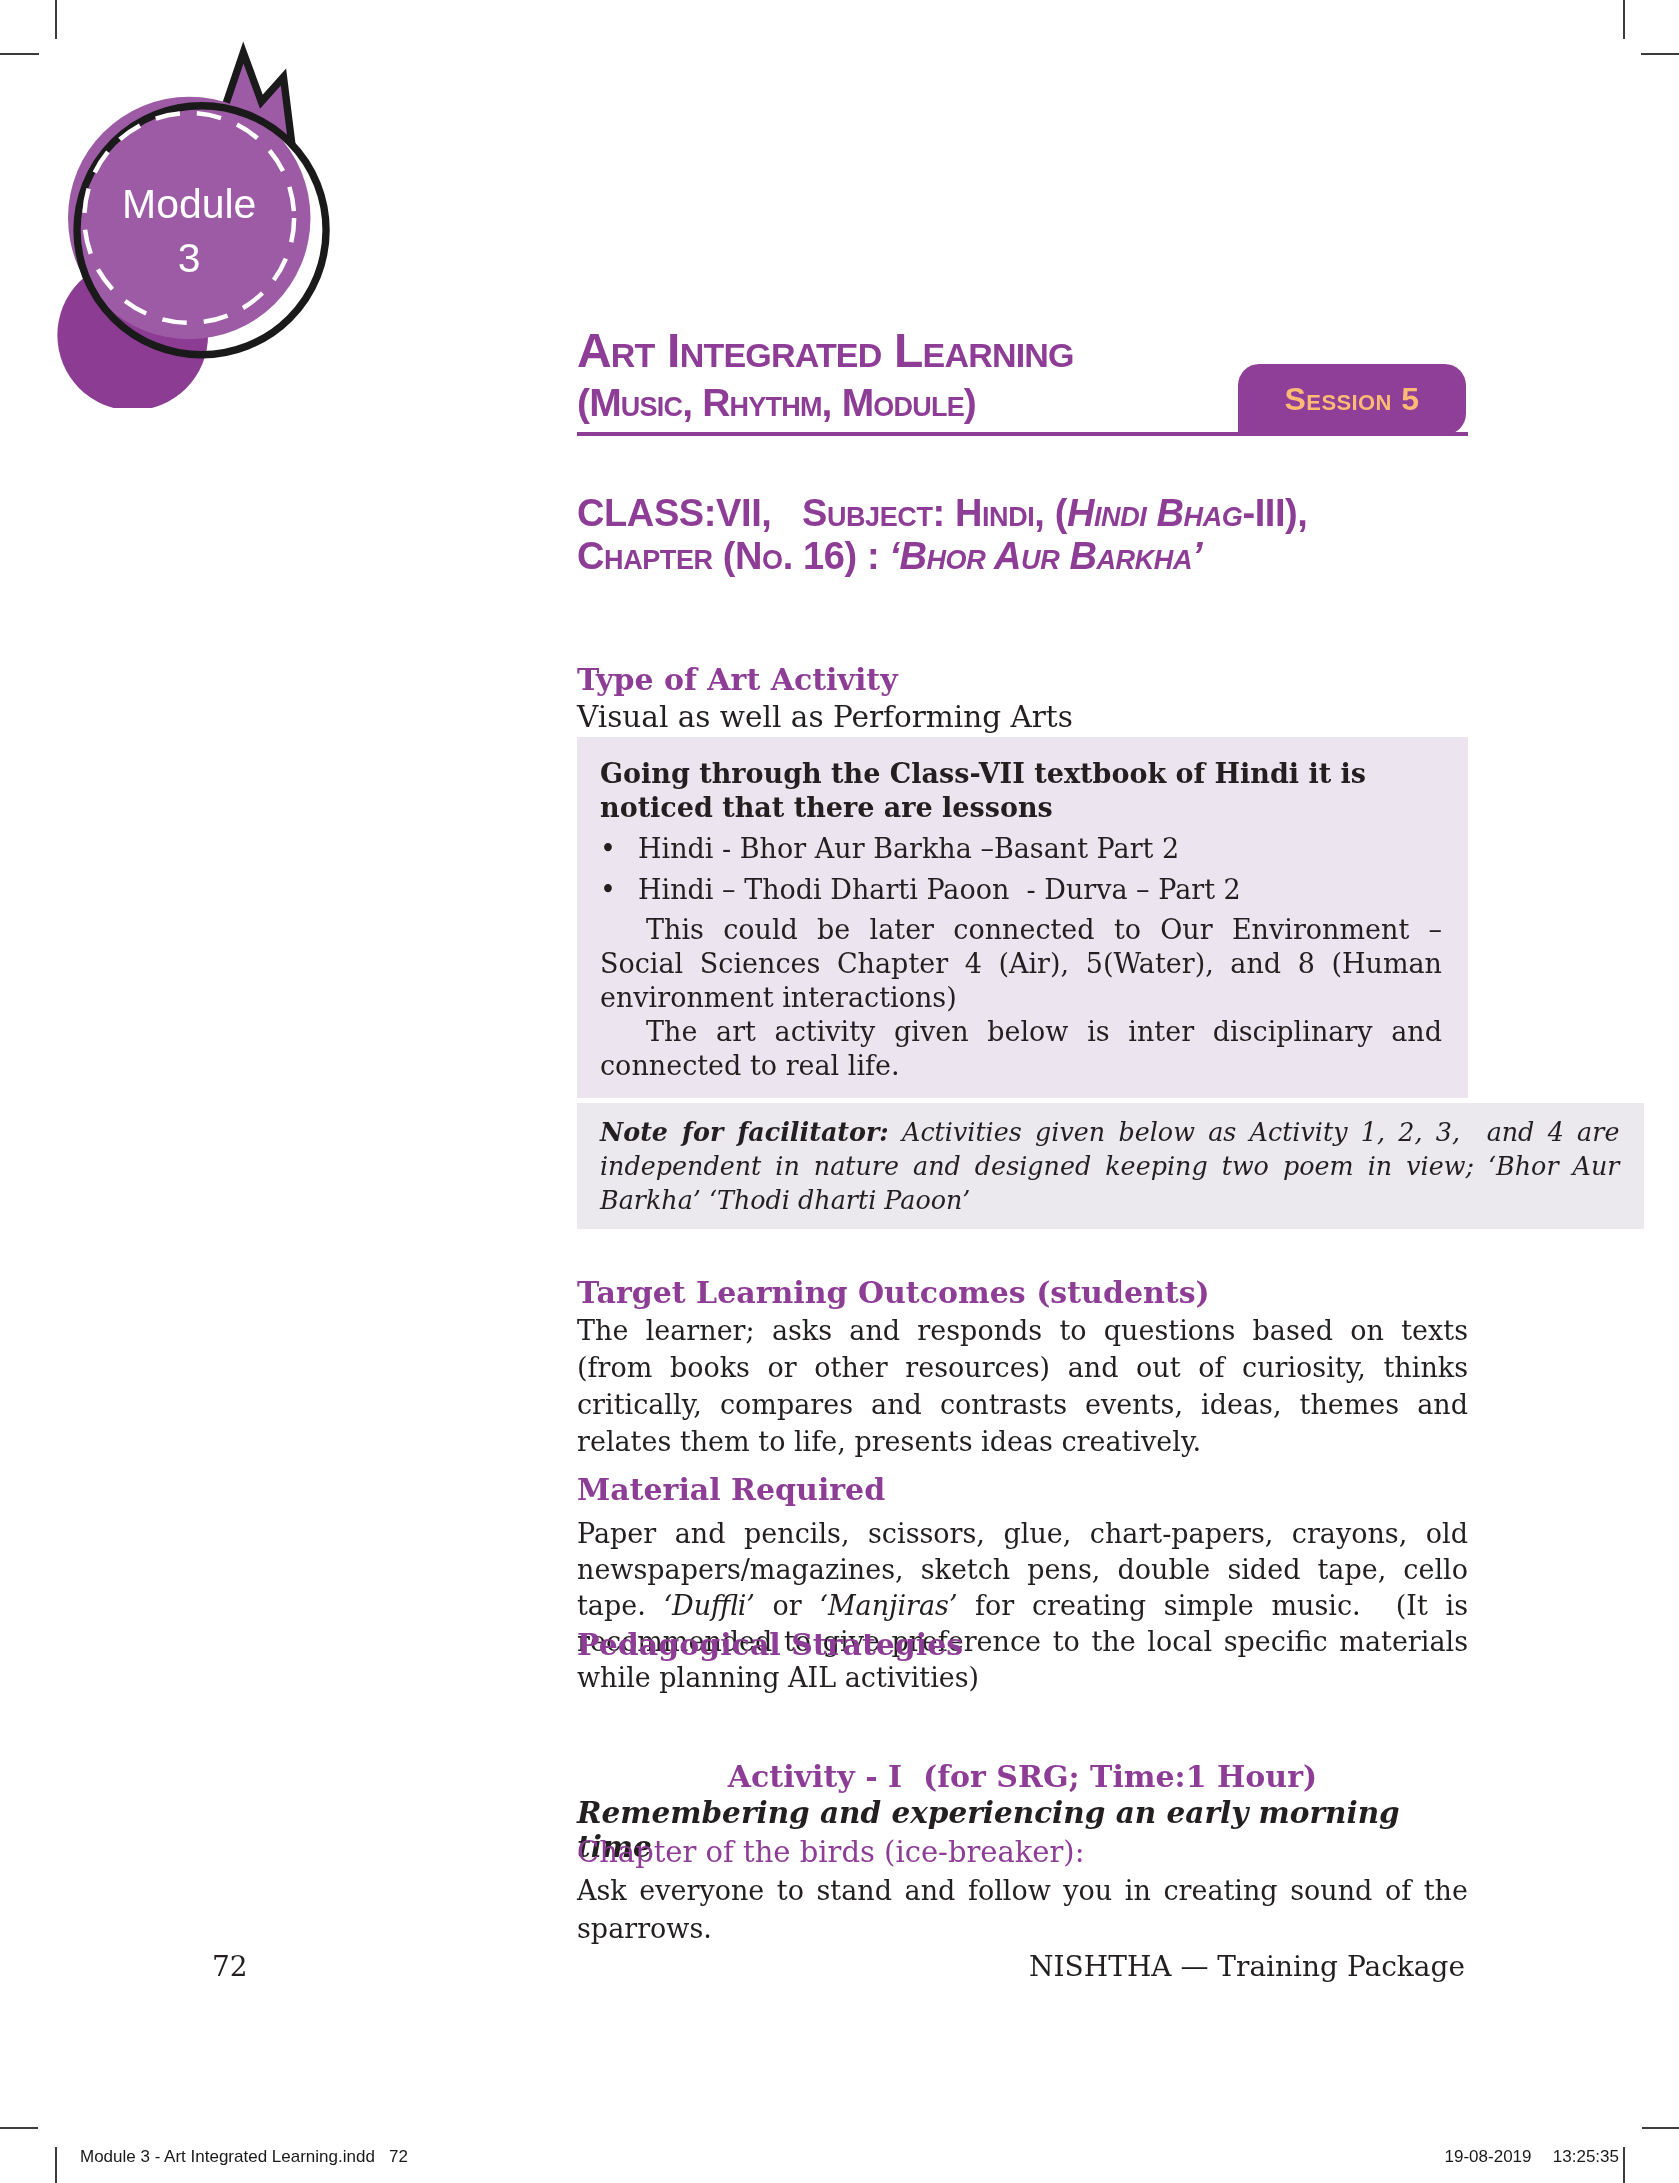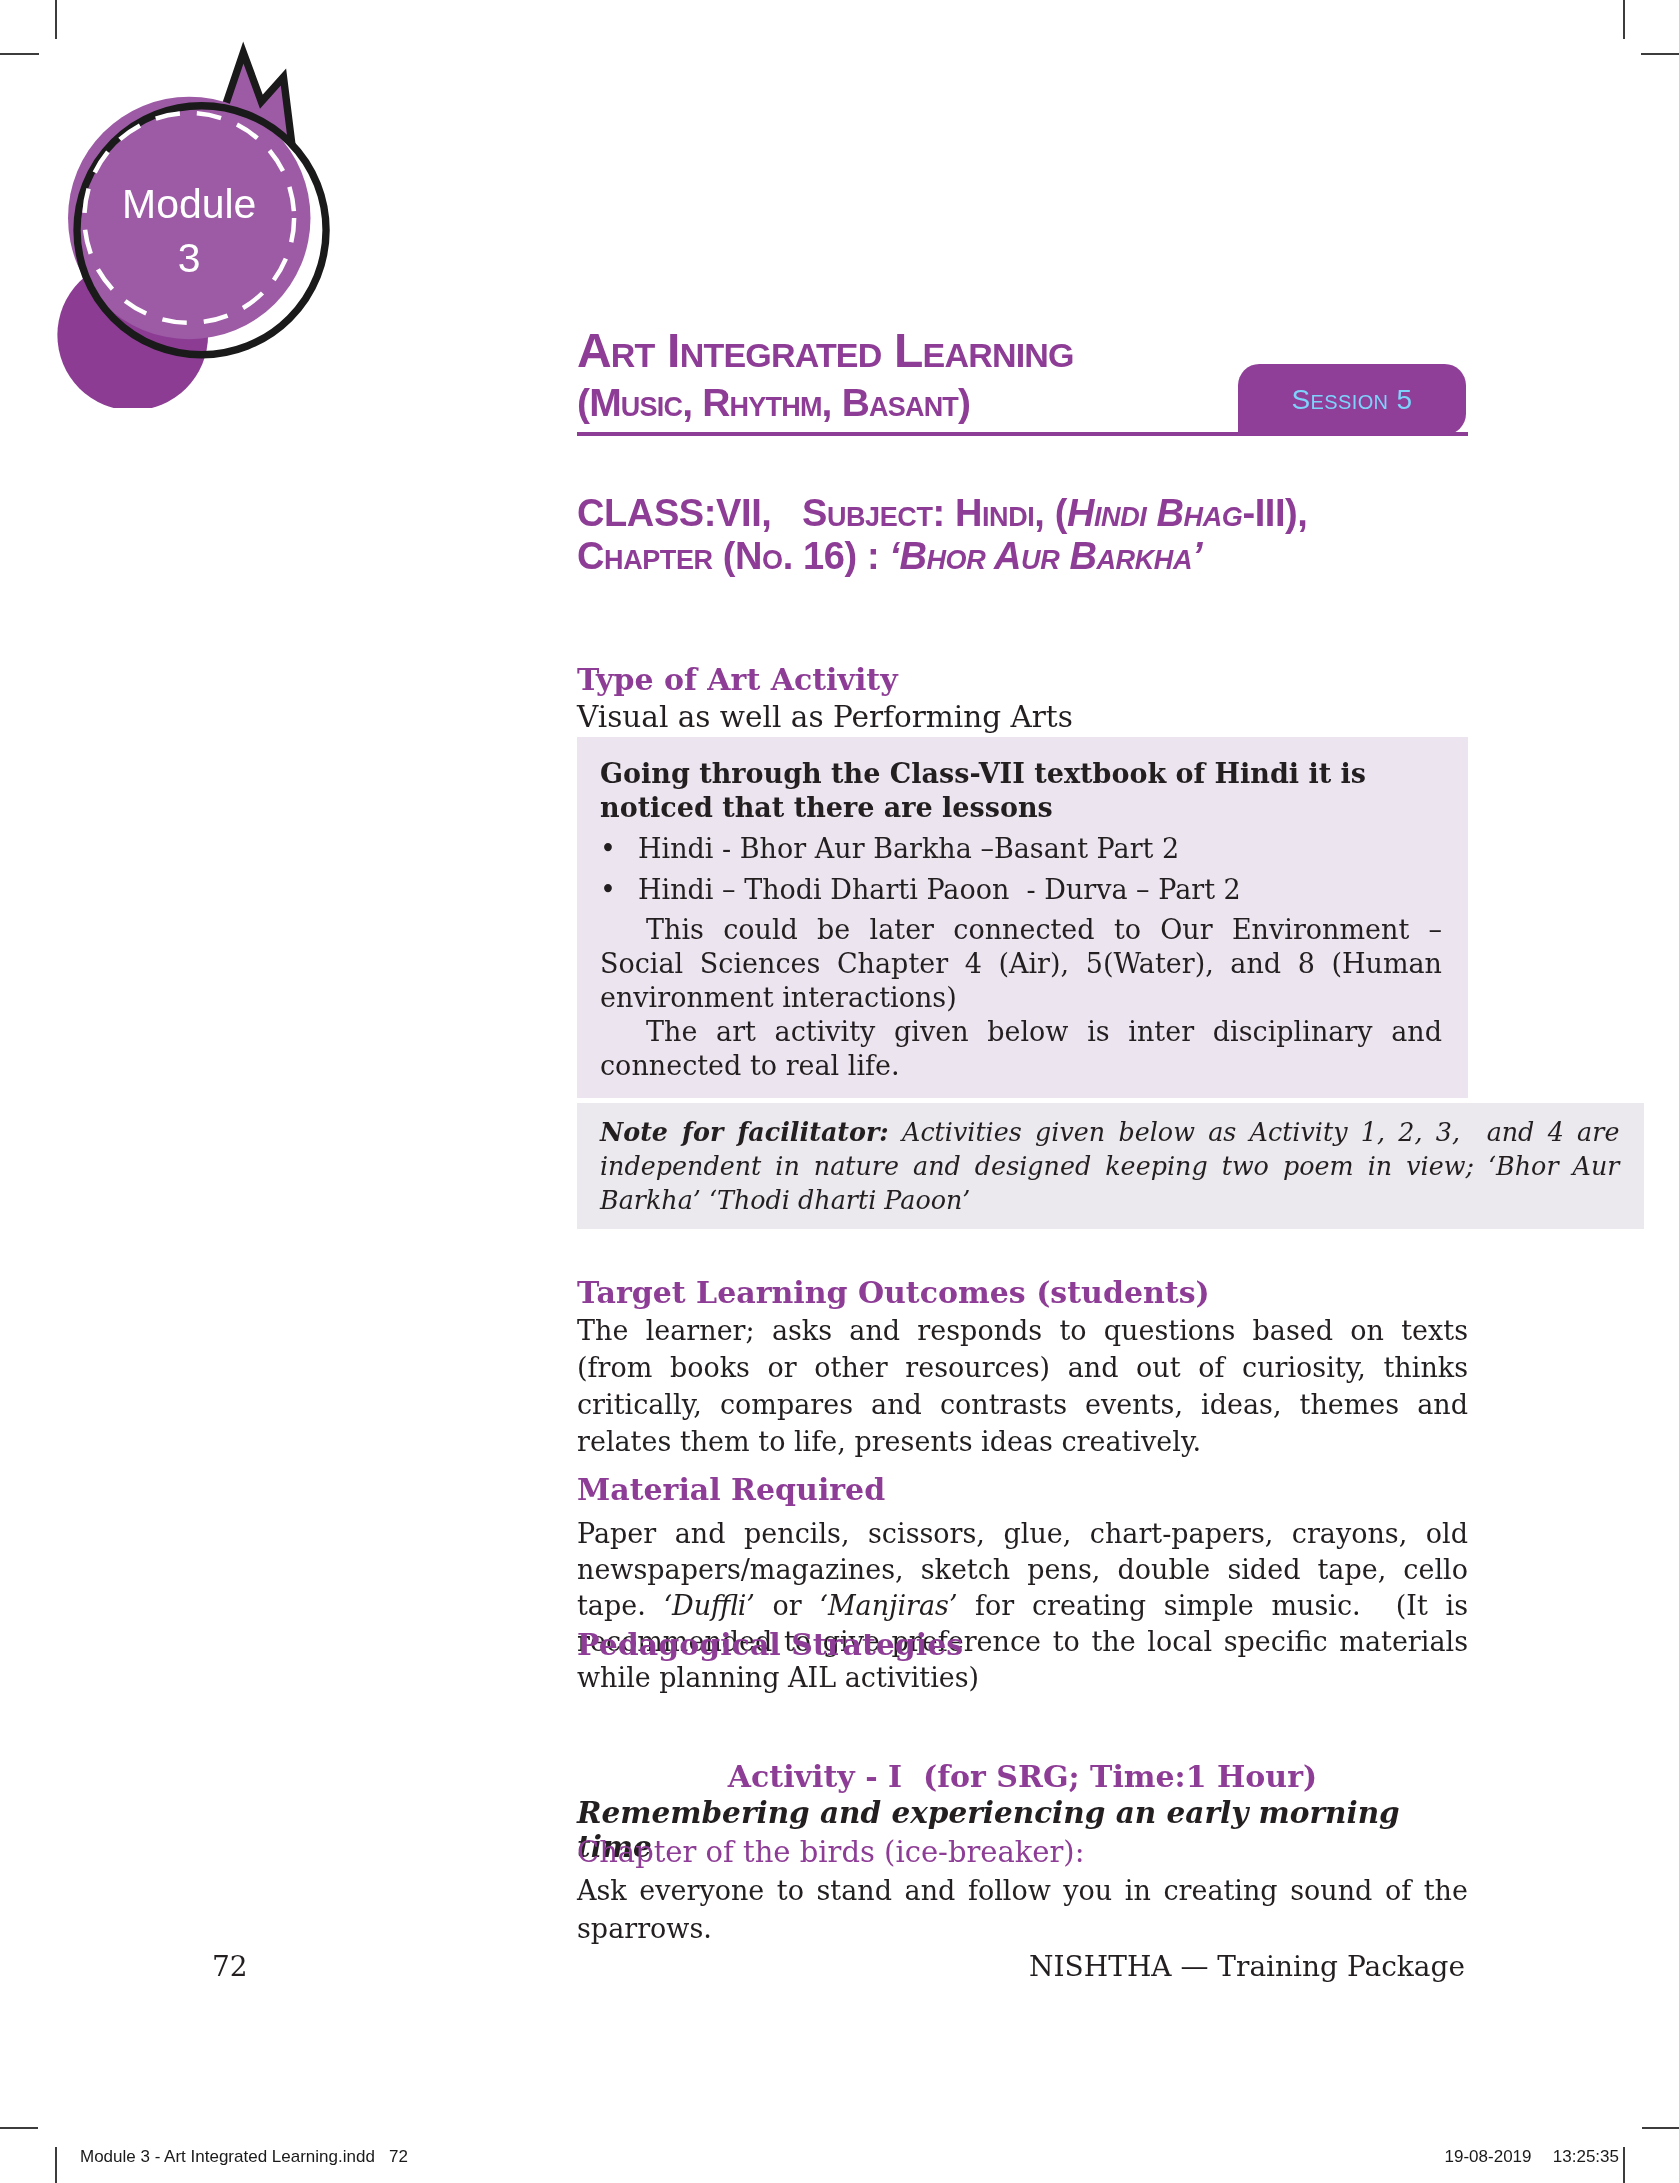--- a/index.html
+++ b/index.html
@@ -23,22 +23,22 @@
     font-variant:small-caps;font-size:39px;line-height:41px;
     color:#8E3D96;letter-spacing:-0.8px;
   }
   .rule{left:577px;top:432px;width:891px;height:4.1px;background:#8E3D96;}
   .session-badge{
     left:1238px;top:364px;width:228px;height:71px;
     background:#8F3F98;border-radius:21.3px 21.3px 21.3px 0;
     display:flex;align-items:center;justify-content:center;
   }
   .session-badge span{
-    font-family:"Liberation Sans", sans-serif;font-weight:400;
-    font-variant:small-caps;font-size:28px;color:#7dd3fc;letter-spacing:0.4px;
+    font-family:"Liberation Sans", sans-serif;font-weight:700;
+    font-variant:small-caps;font-size:32px;color:#fdba74;letter-spacing:0.4px;
   }
   .class-heading{
     left:577px;top:492px;width:919px;
     font-family:"Liberation Sans", sans-serif;font-weight:700;
     font-variant:small-caps;font-size:38px;line-height:43px;
     color:#8E3D96;letter-spacing:-0.4px;
   }
   .class-heading .it{font-style:italic;}
   
   .h-purple{
@@ -114,21 +114,21 @@
     <circle cx="103" cy="359" r="92" fill="#8D3C94"></circle>
     <circle cx="172" cy="216" r="148" fill="#9D5BA6"></circle>
     <circle cx="187" cy="231" r="152" fill="none" stroke="#1a1a1a" stroke-width="9"></circle>
     <circle cx="172" cy="216" r="128" fill="none" stroke="#ffffff" stroke-width="5.5" stroke-dasharray="30 21"></circle>
     <text x="172" y="216" text-anchor="middle" fill="#ffffff" font-family="Liberation Sans, sans-serif" font-size="50"><tspan>Module</tspan></text>
     <text x="172" y="282" text-anchor="middle" fill="#ffffff" font-family="Liberation Sans, sans-serif" font-size="50"><tspan>3</tspan></text>
   </svg>
 </div>
 
 <div class="abs title1">Art Integrated Learning</div>
-<div class="abs title2">(Music, Rhythm, Basant)</div>
+<div class="abs title2">(Music, Rhythm, Module)</div>
 <div class="abs rule"></div>
 <div class="abs session-badge">
   <span>Session 5</span>
 </div>
 
 <div class="abs class-heading">
   <div><span>CLASS:VII,&nbsp;&nbsp; Subject: Hindi, (</span><span class="it">Hindi Bhag</span><span>-III),</span></div>
   <div><span>Chapter (No. 16) : </span><span class="it">‘Bhor Aur Barkha’</span></div>
 </div>
 

